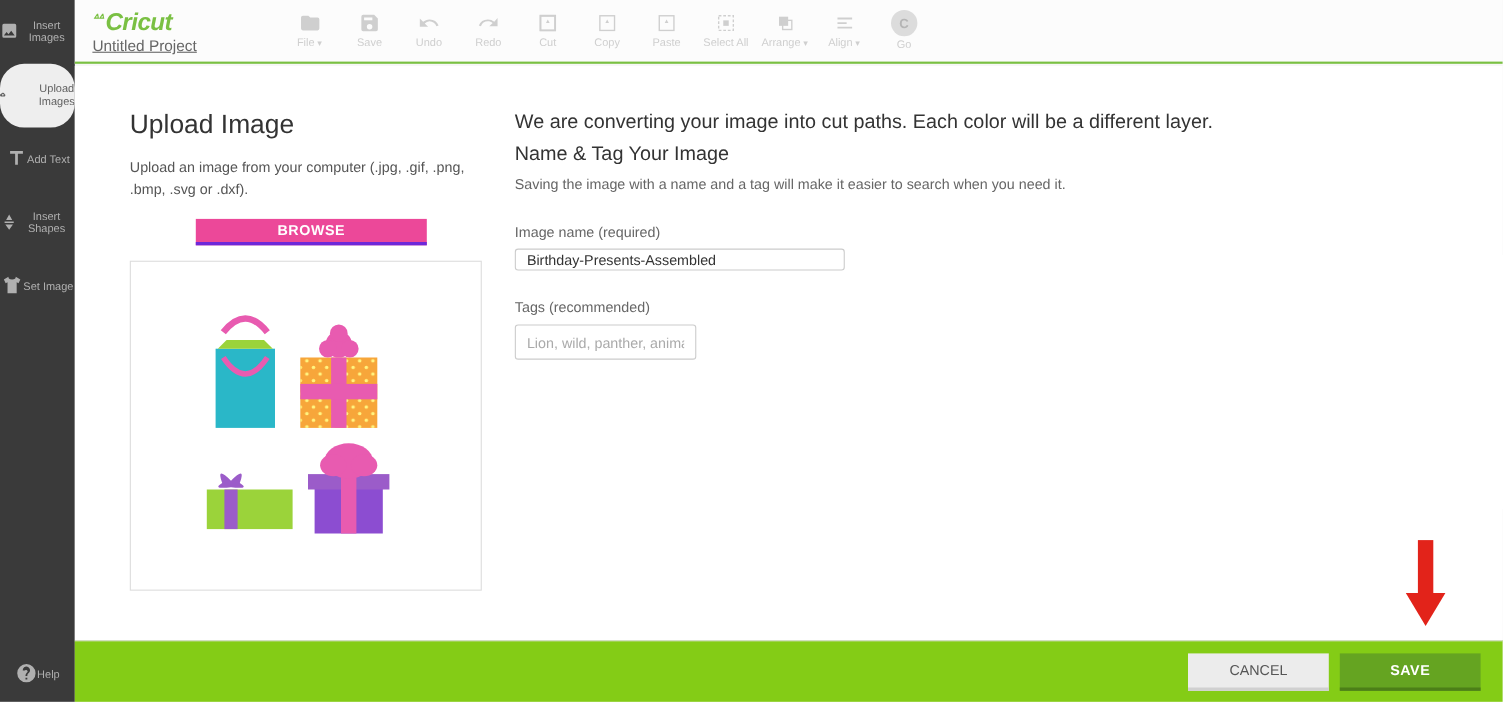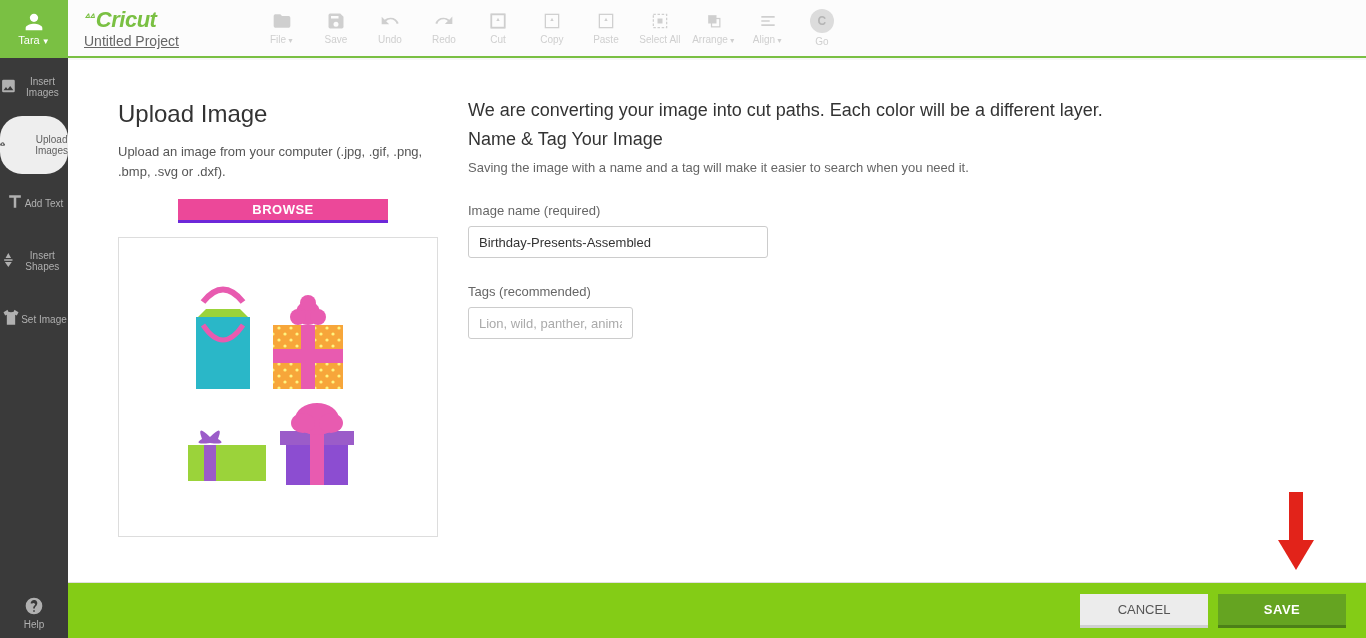--- a/index.html
+++ b/index.html
@@ -6,21 +6,21 @@
 html, body { width: 1366px; height: 638px; overflow: hidden; background: #f7f7f7; }
 
 
 .sidebar { position: absolute; left: 0; top: 0; width: 68px; height: 638px; background: #3a3a3a; }
 .sidebar-profile { width: 68px; height: 58px; background: #7ac043; color: #fff; display: flex; flex-direction: column; align-items: center; justify-content: center; font-size: 11px; }
 .sidebar-profile svg { width: 20px; height: 20px; fill: #fff; margin-bottom: 2px; }
 .sidebar-profile .caret { font-size: 8px; margin-left: 2px; }
 .sidebar-item { width: 68px; height: 58px; display: flex; flex-direction: row; align-items: center; justify-content: center; color: #b0b0b0; font-size: 10px; text-align: center; cursor: pointer; border-radius: 22px; }
 .sidebar-item.active { background: #eeeeee; color: #606060; gap: 30px; }
 .sidebar-item svg { width: 20px; height: 20px; fill: currentColor; margin-bottom: 3px; }
-.sidebar-help { position: absolute; bottom: 0; width: 68px; height: 50px; display: flex; flex-direction: column; align-items: center; justify-content: center; color: #b0b0b0; font-size: 10px; }
+.sidebar-help { position: absolute; bottom: 0; width: 68px; height: 50px; display: flex; flex-direction: row; align-items: center; justify-content: center; color: #b0b0b0; font-size: 10px; }
 .sidebar-help svg { width: 20px; height: 20px; fill: currentColor; margin-bottom: 3px; }
 
 
 .topbar { position: absolute; left: 68px; top: 0; right: 0; height: 58px; background: #fcfcfc; border-bottom: 2px solid #7ac043; display: flex; align-items: stretch; }
 .brand-block { display: flex; flex-direction: column; justify-content: center; padding: 0 16px; }
 .brand { font-size: 22px; font-weight: bold; color: #7ac043; font-style: italic; letter-spacing: -0.5px; display:flex; align-items:flex-end; }
 .brand .ant { font-size:10px; color:#7ac043; margin-right:2px; position:relative; top:-10px; }
 .project-title { font-size: 14px; color: #666; text-decoration: underline; }
 .toolbar { display: flex; align-items: stretch; margin-left: 60px; }
 .tool-btn { width: 54px; display: flex; flex-direction: column; align-items: center; justify-content: center; color: #cfcfcf; font-size: 10px; cursor: default; }
@@ -37,45 +37,39 @@
 .left-col p { font-size: 13px; color: #555; line-height: 1.5; margin-bottom: 18px; }
 .browse-btn { display:block; margin: 0 auto 14px auto; width: 210px; height: 24px; background: #ec4899; color: #fff; border: none; border-bottom: 3px solid #6d28d9; font-size: 13px; font-weight: bold; letter-spacing: 0.5px; cursor: pointer; }
 .preview-box { width: 320px; height: 300px; border: 1px solid #ddd; display:flex; align-items:center; justify-content:center; margin-top: 0; background:#fff; }
 .preview-box svg { width: 220px; height: 220px; }
 
 .right-col { flex: 1; padding-left: 20px; }
 .right-col .line1 { font-size: 18px; color: #333; margin-bottom: 8px; }
 .right-col .line2 { font-size: 18px; color: #333; margin-bottom: 10px; }
 .right-col .hint { font-size: 13px; color: #666; margin-bottom: 28px; }
 .field-label { font-size: 13px; color: #666; margin-bottom: 8px; }
-.text-input { width: 300px; height: 32px; border: 1px solid #ccc; border-radius: 3px; padding: 0 10px; font-size: 13px; color: #333; margin-bottom: 26px; }
+.text-input { width: 300px; height: 20px; border: 1px solid #ccc; border-radius: 3px; padding: 0 10px; font-size: 13px; color: #333; margin-bottom: 26px; }
 .tags-input { width: 165px; height: 32px; border: 1px solid #ccc; border-radius: 3px; padding: 0 10px; font-size: 13px; color: #999; }
 
 
 .footer { position: absolute; left: 68px; right: 0; bottom: 0; height: 56px; background: #84cc16; border-top: 1px solid #e0e0e0; display:flex; align-items:center; justify-content:flex-end; padding-right: 20px; gap: 10px; }
 .btn-cancel { width: 128px; height: 34px; background: #ececec; border: none; border-bottom: 3px solid #d0d0d0; color: #555; font-size: 13px; font-weight: 500; cursor: pointer; }
 .btn-save { width: 128px; height: 34px; background: #65a421; border: none; border-bottom: 3px solid #4c7f18; color: #fff; font-size: 13px; font-weight: bold; letter-spacing: 0.5px; cursor: pointer; }
 
 
 .annot-arrow { position: absolute; right: 50px; bottom: 62px; pointer-events: none; }
 .annot-arrow svg { width: 40px; height: 80px; }
 
 
 ::placeholder { color: #aaa; }
 </style>
 </head>
 <body>
 
 <div class="sidebar">
-  <div class="sidebar-profile">
-    <svg viewBox="0 0 24 24">
-        <path d="M12 12c2.7 0 5-2.3 5-5s-2.3-5-5-5-5 2.3-5 5 2.3 5 5 5zm0 2c-3.3 0-10 1.7-10 5v3h20v-3c0-3.3-6.7-5-10-5z"></path>
-      </svg>
-    <span><span>Tara</span><span class="caret">▼</span></span>
-  </div>
   <div class="sidebar-item">
     <svg viewBox="0 0 24 24">
         <path d="M21 19V5a2 2 0 0 0-2-2H5a2 2 0 0 0-2 2v14a2 2 0 0 0 2 2h14a2 2 0 0 0 2-2zM8.5 13.5l2.5 3 3.5-4.5 4.5 6H5l3.5-4.5z"></path>
       </svg>
     <span>Insert Images</span>
   </div>
   <div class="sidebar-item active">
     <svg viewBox="0 0 24 24">
         <path d="M19.35 10.04A7.49 7.49 0 0 0 12 4a7.5 7.5 0 0 0-6.65 4.04A6 6 0 0 0 6 20h13a5 5 0 0 0 .35-9.96zM14 13v4h-4v-4H7l5-5 5 5h-3z"></path>
       </svg>

